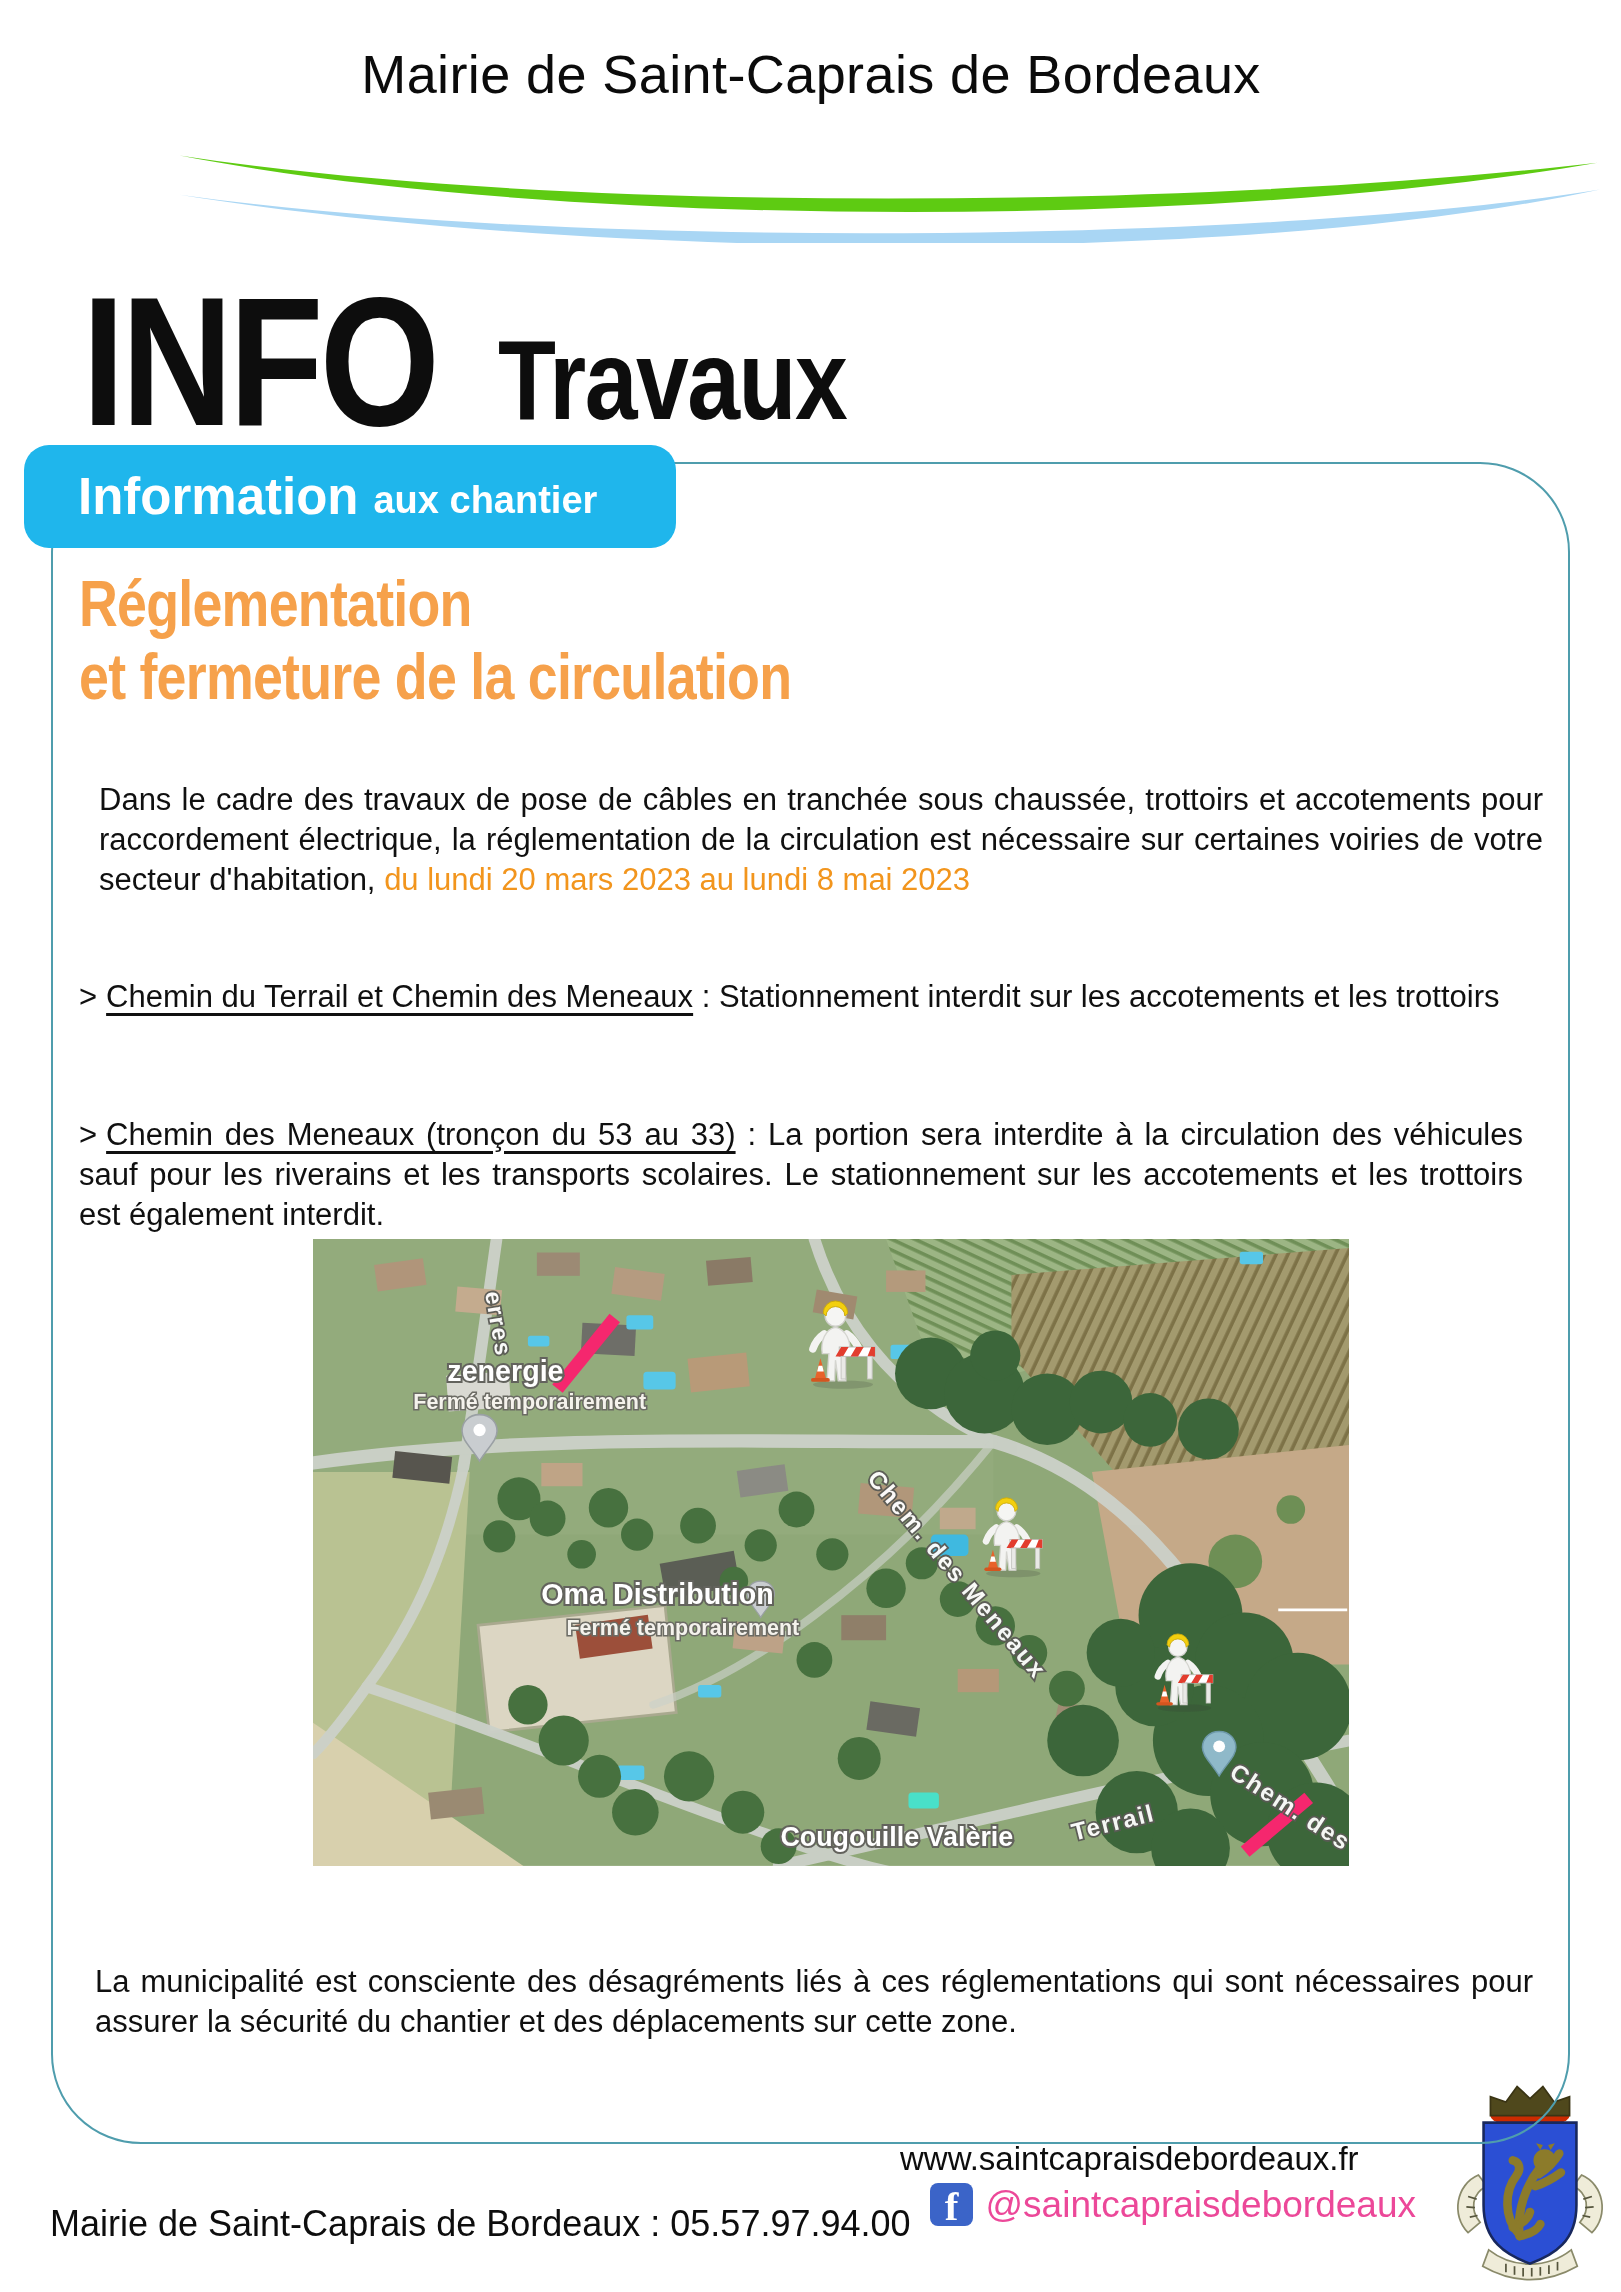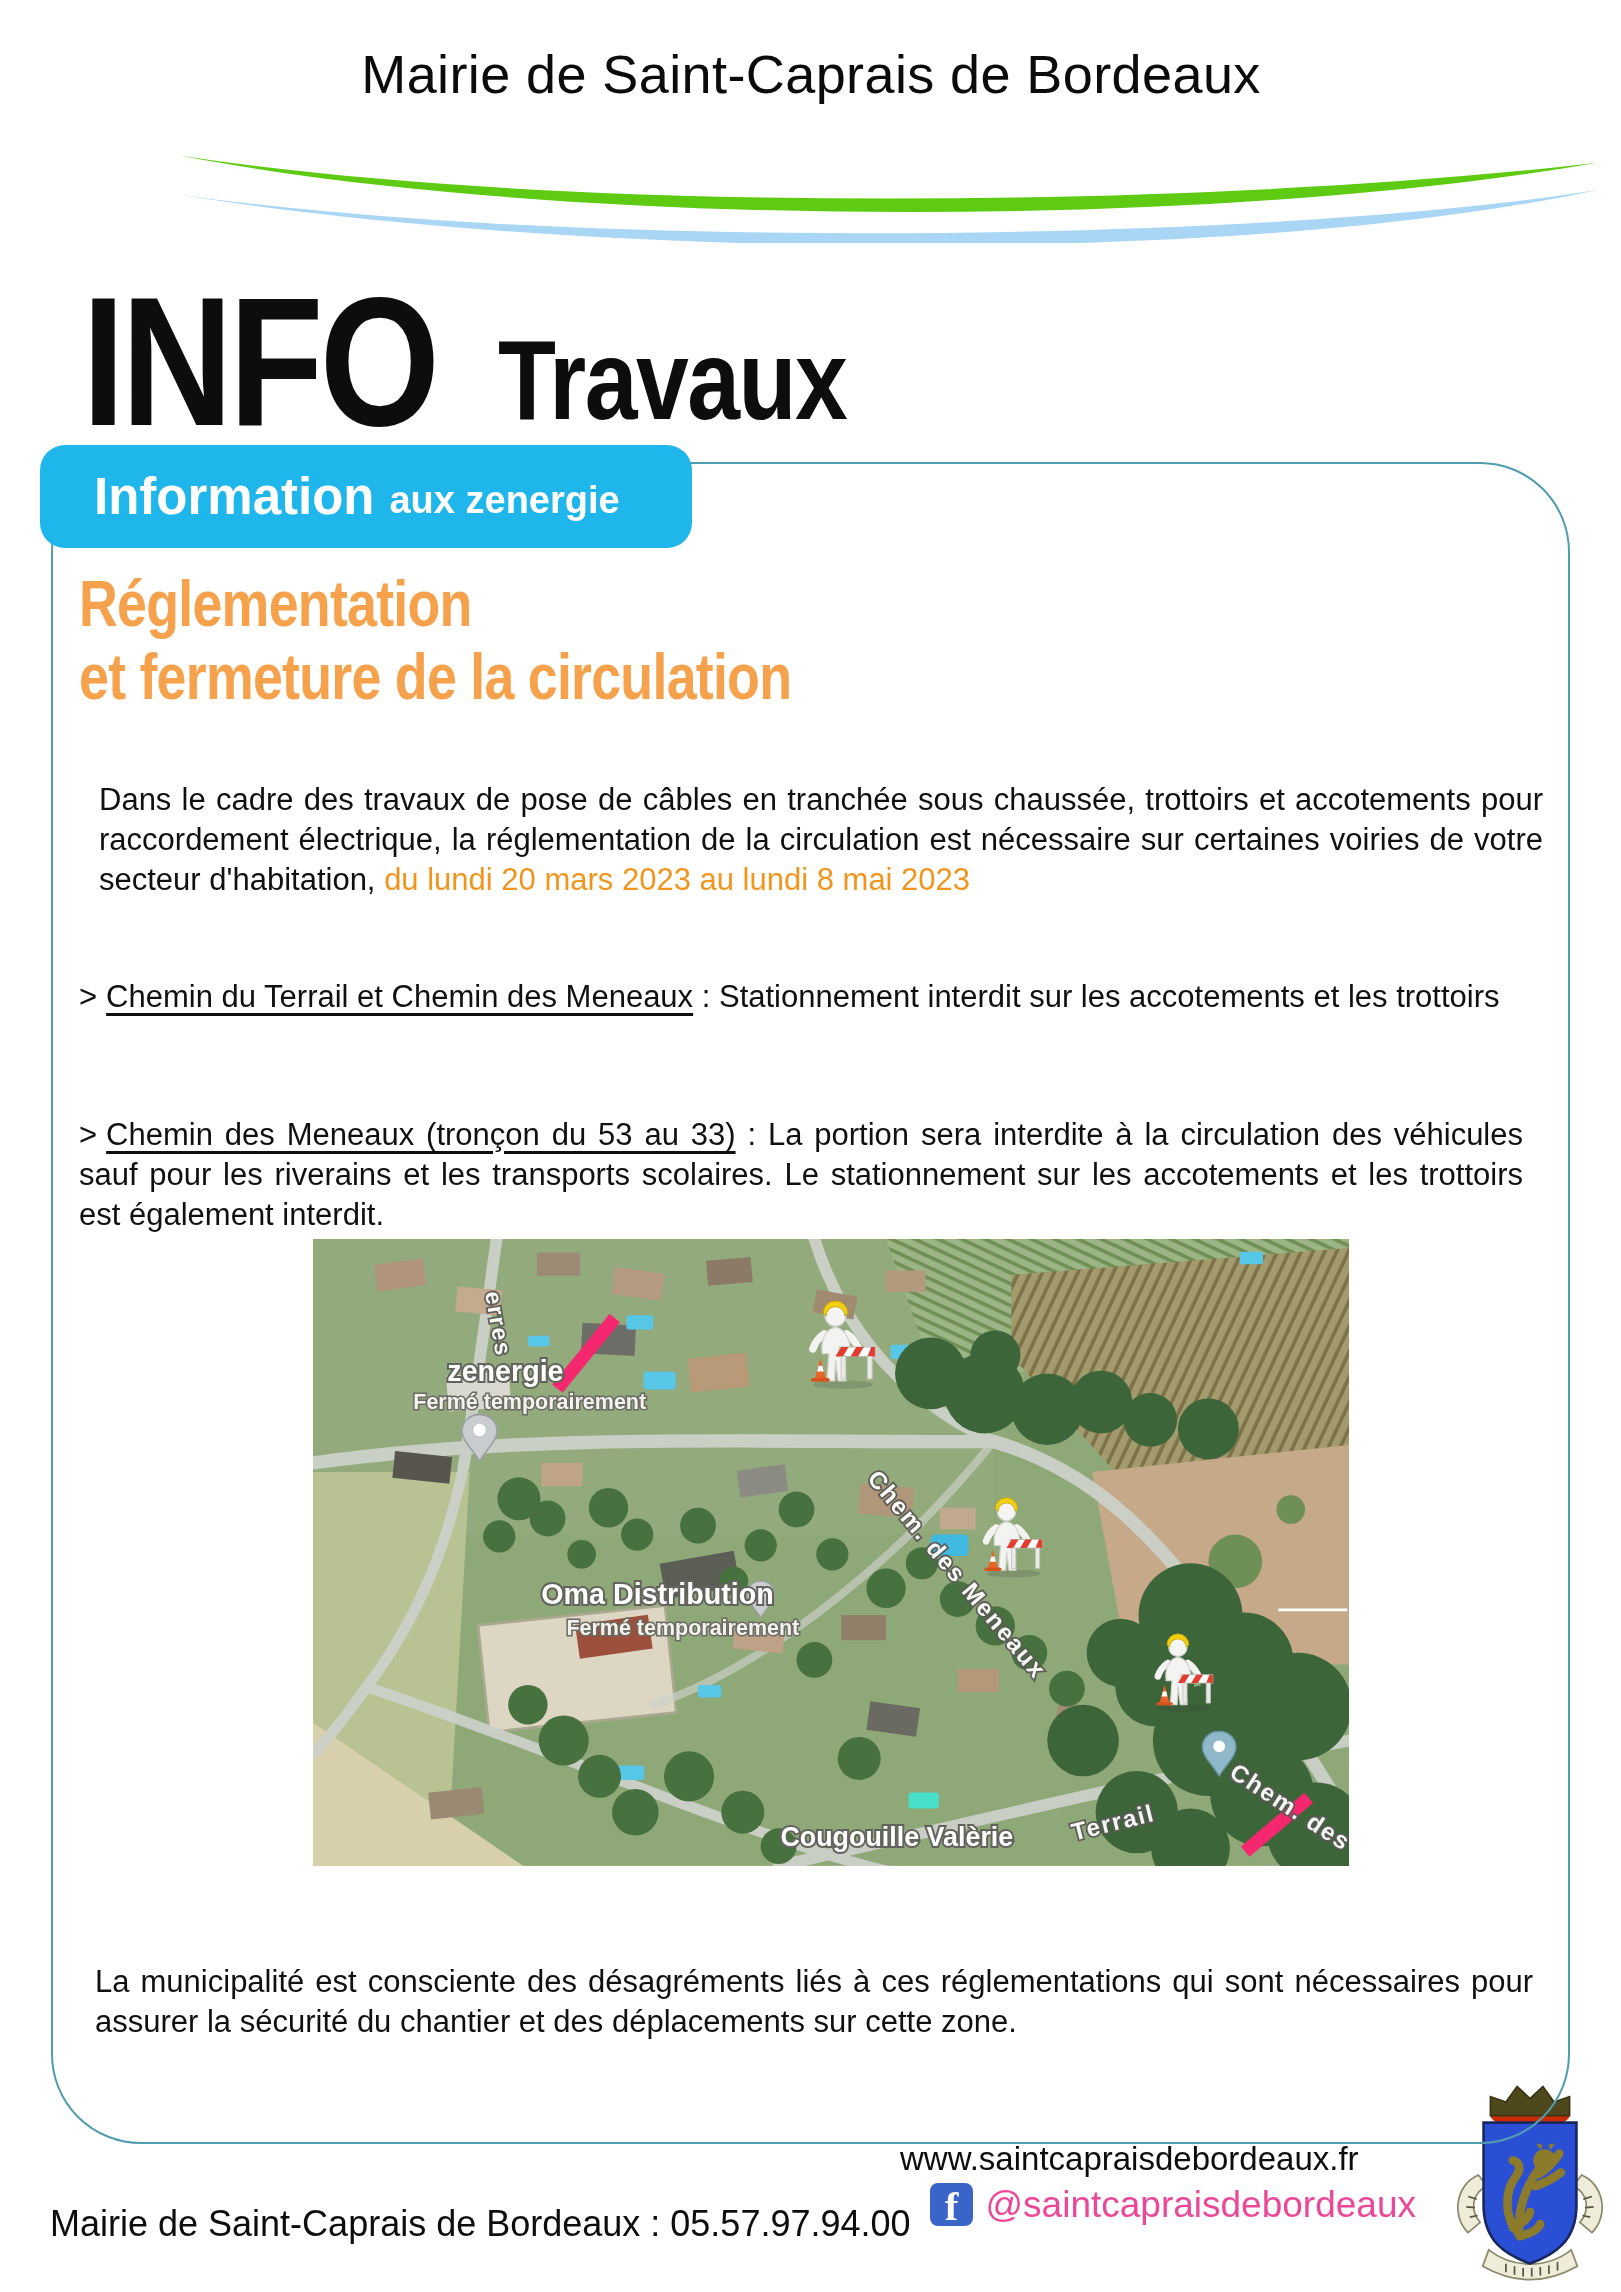--- a/index.html
+++ b/index.html
@@ -13,21 +13,21 @@
   #swoosh{left:172px;top:143px;width:1433px;height:100px;}
 
   #word-info{left:82px;top:269px;font-size:184px;font-weight:700;line-height:1;
     letter-spacing:-4.5px;transform:scaleX(.84);transform-origin:left top;color:#0d0d0d;}
   #word-travaux{left:498px;top:324px;font-size:113px;font-weight:700;line-height:1;
     letter-spacing:-1.8px;transform:scaleX(.84);transform-origin:left top;color:#0d0d0d;}
 
   #outline{left:51px;top:462px;width:1515px;height:1678px;
     border:2.7px solid #4f9dad;border-radius:90px;z-index:1;}
 
-  #banner{left:40px;top:445px;width:652px;height:103px;background:#1fb6ec;
+  #banner{left:24px;top:445px;width:652px;height:103px;background:#1fb6ec;
     border-radius:25px;z-index:3;display:flex;align-items:center;
     padding-left:54px;box-sizing:border-box;gap:15px;}
   #banner .main{color:#fff;font-size:51px;font-weight:700;}
   #banner .suffix{color:#fff;font-size:38px;font-weight:700;padding-top:7.2px;}
 
   #heading{left:79px;top:568px;color:#f6a14b;font-size:64px;font-weight:700;
     line-height:73px;letter-spacing:-0.9px;transform:scaleX(.84);
     transform-origin:left top;z-index:2;white-space:nowrap;}
 
   .para{font-size:31px;line-height:40px;text-align:justify;color:#101010;z-index:2;}
@@ -72,21 +72,21 @@
   </svg>
 </div>
 
 <div class="abs" id="word-info">INFO</div>
 <div class="abs" id="word-travaux">Travaux</div>
 
 <div class="abs" id="outline"></div>
 
 <div class="abs" id="banner">
   <span class="main">Information</span>
-  <span class="suffix">aux zenergie</span>
+  <span class="suffix">aux chantier</span>
 </div>
 
 <div class="abs" id="heading">
   <div>Réglementation</div>
   <div>et fermeture de la circulation</div>
 </div>
 
 <p class="abs para" id="intro"><span>Dans le cadre des travaux de pose de câbles en tranchée sous chaussée, trottoirs et accotements pour raccordement électrique, la réglementation de la circulation est nécessaire sur certaines voiries de votre secteur d'habitation,</span> <span class="hl">du lundi 20 mars 2023 au lundi 8 mai 2023</span></p>
 
 <p class="abs para" id="rule1"><span class="bullet">&gt;</span><span class="road">Chemin du Terrail et Chemin des Meneaux</span><span> : </span><span>Stationnement interdit sur les accotements et les trottoirs</span></p>

